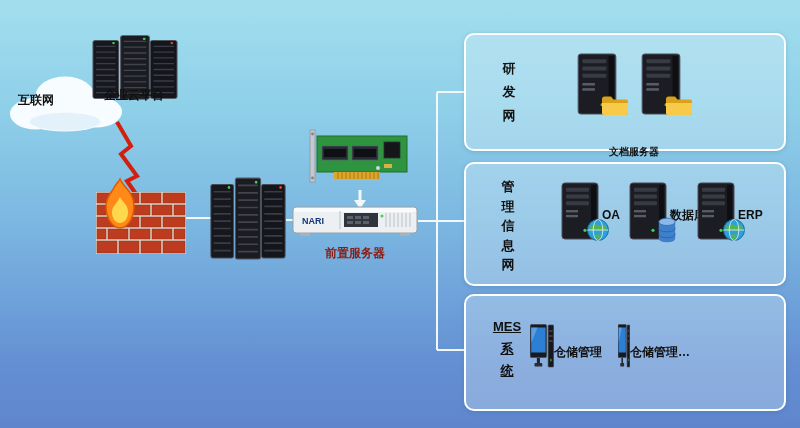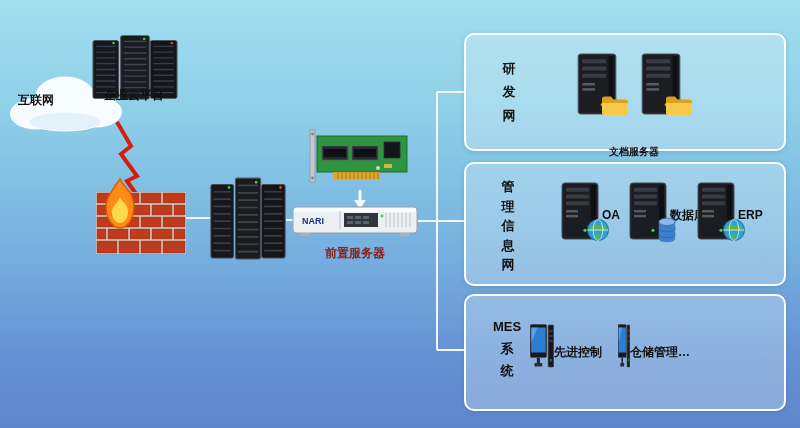--- a/index.html
+++ b/index.html
@@ -34,21 +34,21 @@
   .b-db     { right:-7px;  bottom:-3px; }
   .ilabel { font-size:12px; font-weight:bold; color:#101010; white-space:nowrap; }
   .caption { position:absolute; font-size:10px; font-weight:bold; color:#101010; text-align:center;margin-top:24px; }
   .g1 .vlabel { left:28px; top:22px; width:30px; line-height:1.8; }
   .g1 .items  { left:108px; top:18px; gap:18px; }
   .g1 .caption{ left:88px; top:86px; width:160px; }
   .g2 .vlabel { left:27px; top:13px; width:30px; line-height:1.5; }
   .g2 .items  { left:92px; top:18px; gap:20px; }
   .g2 .item   { width:48px; }
   .g2 .ilabel { margin-top:8px; }
-  .g3 .vlabel { left:22px; top:20px; width:38px; line-height:1.7; }
+  .g3 .vlabel { left:22px; top:20px; width:38px; line-height:1.7;text-decoration:underline; }
   .g3 .items  { left:64px; top:28px; gap:16px; }
   .g3 .item   { width:72px; }
   .g3 .ilabel { margin-top:6px; }
 </style>
 </head>
 <body>
 
 <svg width="0" height="0" style="position:absolute">
   <symbol id="sym-rack" viewBox="0 0 84 80" preserveAspectRatio="none">
     <rect x="1" y="8" width="25" height="70" rx="2" fill="#17181d" stroke="#484b54" stroke-width="1"></rect>
@@ -269,21 +269,21 @@
 
   <div class="gbox g3" style="left:464px;top:294px;height:117px">
     <div class="vlabel">MES
 系
 统</div>
     <div class="items">
       <div class="item">
         <svg width="70" height="50">
             <use href="#sym-desktop"></use>
           </svg>
-        <div class="ilabel">先进控制</div>
+        <div class="ilabel">仓储管理</div>
       </div>
       <div class="item">
         <svg width="70" height="50">
             <use href="#sym-desktop"></use>
           </svg>
         <div class="ilabel">仓储管理…</div>
       </div>
     </div>
   </div>
 

